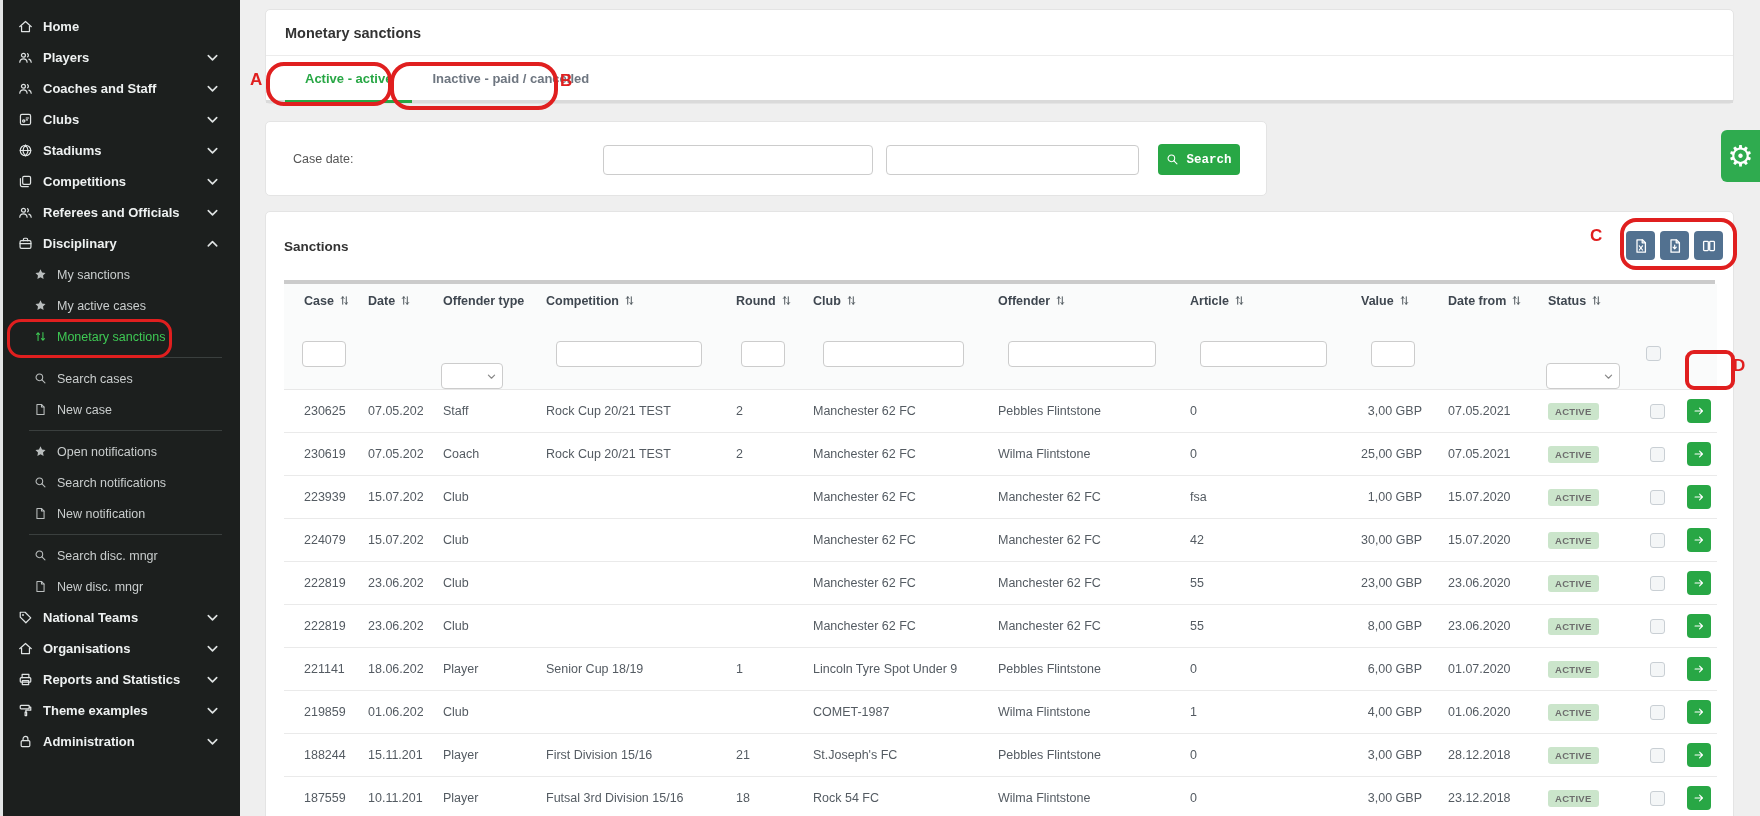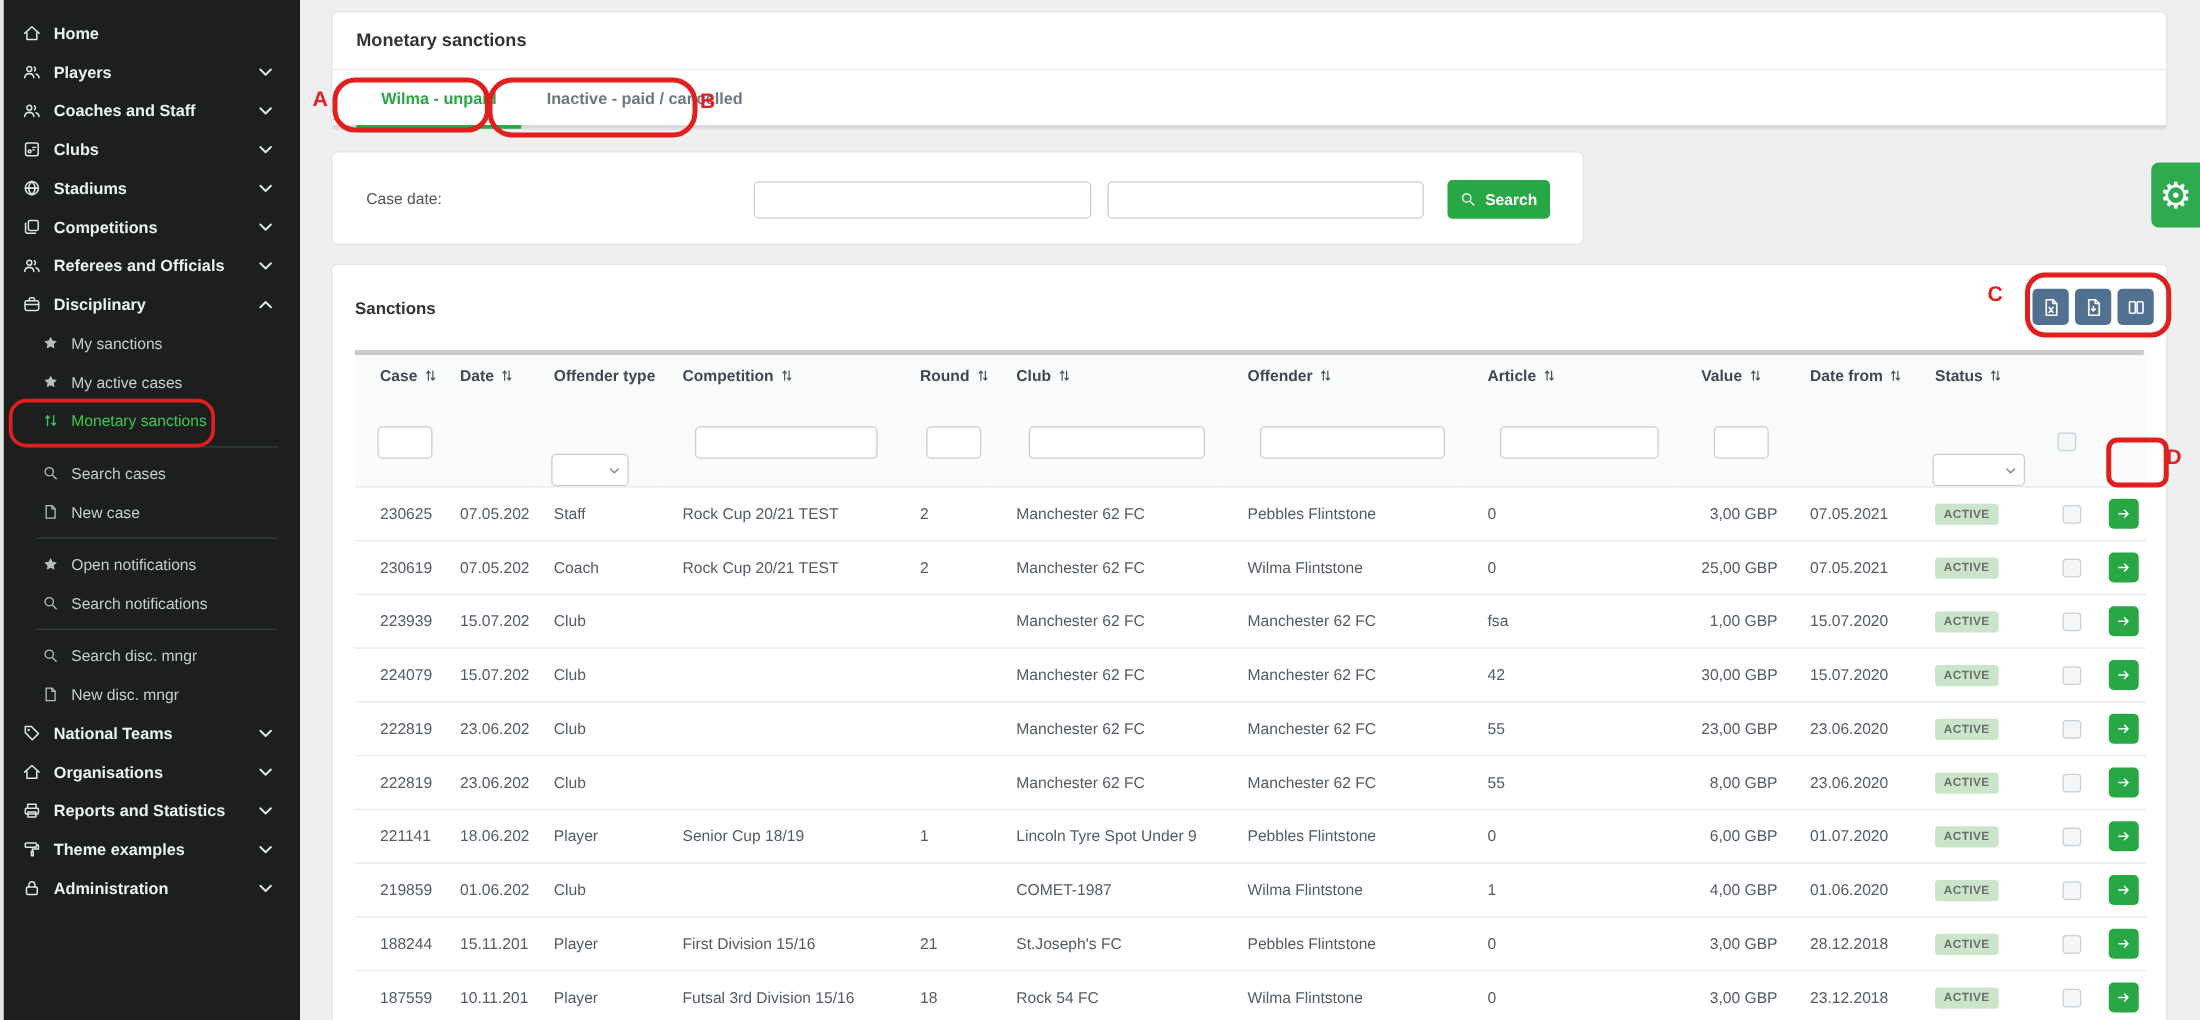--- a/index.html
+++ b/index.html
@@ -39,21 +39,21 @@
   .tab.active::after{content:"";position:absolute;left:0;right:0;bottom:-3px;height:3px;background:#28a745;}
   
   .search-card{margin-top:17px;width:1002px;height:75px;position:relative;}
   .search-label{position:absolute;left:27px;top:30px;font-size:12.5px;color:#555;}
   .text-input{position:absolute;top:23px;height:30px;border:1px solid #ccc;border-radius:4px;background:#fff;
     box-sizing:border-box;font-size:12.5px;color:#444;padding:0 8px;outline:none;}
   .in1{left:337px;width:270px;}
   .in2{left:620px;width:253px;}
   .search-btn{position:absolute;left:892px;top:22px;width:82px;height:31px;background:#28a745;border:none;
     border-radius:4px;color:#fff;font-weight:bold;font-size:12.5px;display:flex;align-items:center;
-    justify-content:center;gap:7px;cursor:pointer;font-family:Liberation Sans, sans-serif;}
+    justify-content:center;gap:7px;cursor:pointer;font-family:Liberation Mono, monospace;}
   .search-btn .icn{width:13px;height:13px;}
   
   .gear-btn{position:absolute;right:0;top:130px;width:39px;height:52px;background:#2fab4f;
     border-radius:6px 0 0 6px;display:flex;align-items:center;justify-content:center;cursor:pointer;}
   .gear-glyph{color:#fff;font-size:29px;line-height:1;font-family:"DejaVu Sans",sans-serif;}
   
   .sanctions-card{margin-top:15px;height:645px;position:relative;padding:0 18px;}
   .panel-header{height:68px;display:flex;align-items:center;font-size:13.5px;font-weight:bold;color:#333;}
   .export-group{position:absolute;right:10px;top:19px;display:flex;gap:5px;}
   .export-btn{width:29px;height:29px;background:#527190;border:none;border-radius:4px;color:#fff;
@@ -281,20 +281,29 @@
     </div>
     <div class="side-item sub">
       <span class="icn">
         <svg viewBox="0 0 16 16" fill="none" stroke="currentColor" stroke-width="1.3" stroke-linecap="round" stroke-linejoin="round">
           <circle cx="6.6" cy="6.6" r="4.1"></circle>
           <path d="M9.8 9.8l3.7 3.7"></path>
         </svg>
       </span>
       <span>Search notifications</span>
     </div>
+    <div class="side-item sub">
+      <span class="icn">
+        <svg viewBox="0 0 16 16" fill="none" stroke="currentColor" stroke-width="1.3" stroke-linecap="round" stroke-linejoin="round">
+          <path d="M3.6 1.8h5.6l3.2 3.2v9.2H3.6z"></path>
+          <path d="M9.2 1.8v3.2h3.2"></path>
+        </svg>
+      </span>
+      <span>New notification</span>
+    </div>
     <div class="side-divider"></div>
     <div class="side-item sub">
       <span class="icn">
         <svg viewBox="0 0 16 16" fill="none" stroke="currentColor" stroke-width="1.3" stroke-linecap="round" stroke-linejoin="round">
           <circle cx="6.6" cy="6.6" r="4.1"></circle>
           <path d="M9.8 9.8l3.7 3.7"></path>
         </svg>
       </span>
       <span>Search disc. mngr</span>
     </div>
@@ -379,21 +388,21 @@
         </svg>
       </span>
     </div>
   </div>
 
 <div class="main">
 
   <div class="card head-card">
     <div class="title-row">Monetary sanctions</div>
     <div class="tabs-row" id="tabs-bar">
-        <div class="tab active">Wilma - unpaid</div>
+        <div class="tab active">Active - active</div>
         <div class="tab">Inactive - paid / cancelled</div>
       </div>
   </div>
 
   <div class="card search-card">
     <span class="search-label">Case date:</span>
     <input class="text-input in1" style="">
     <input class="text-input in2" style="">
     <button class="search-btn">
       <span class="icn" id="search-btn-icon">

